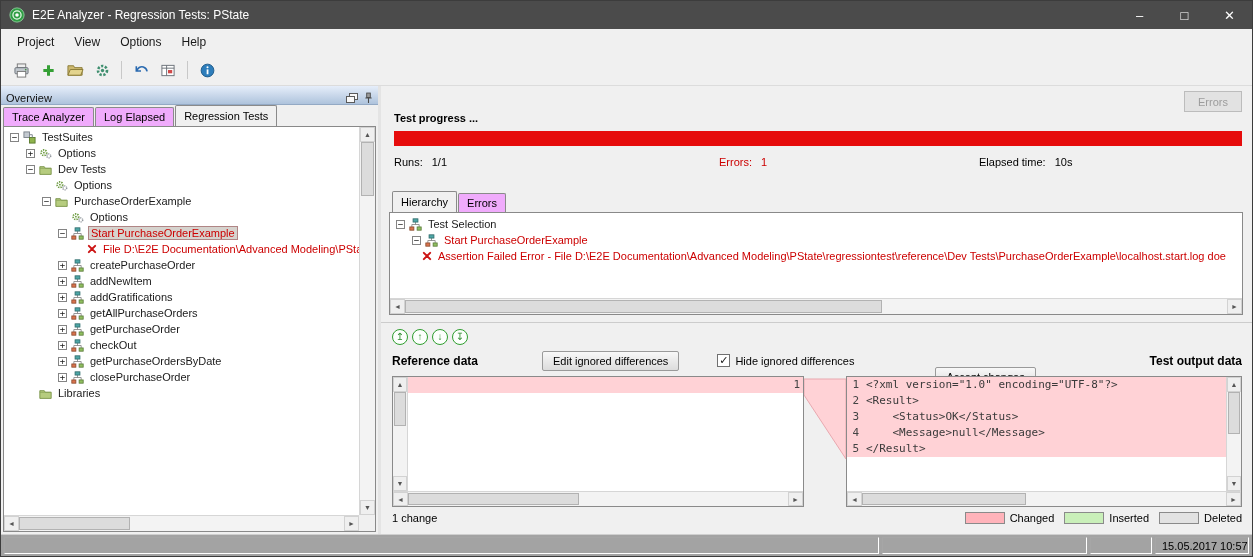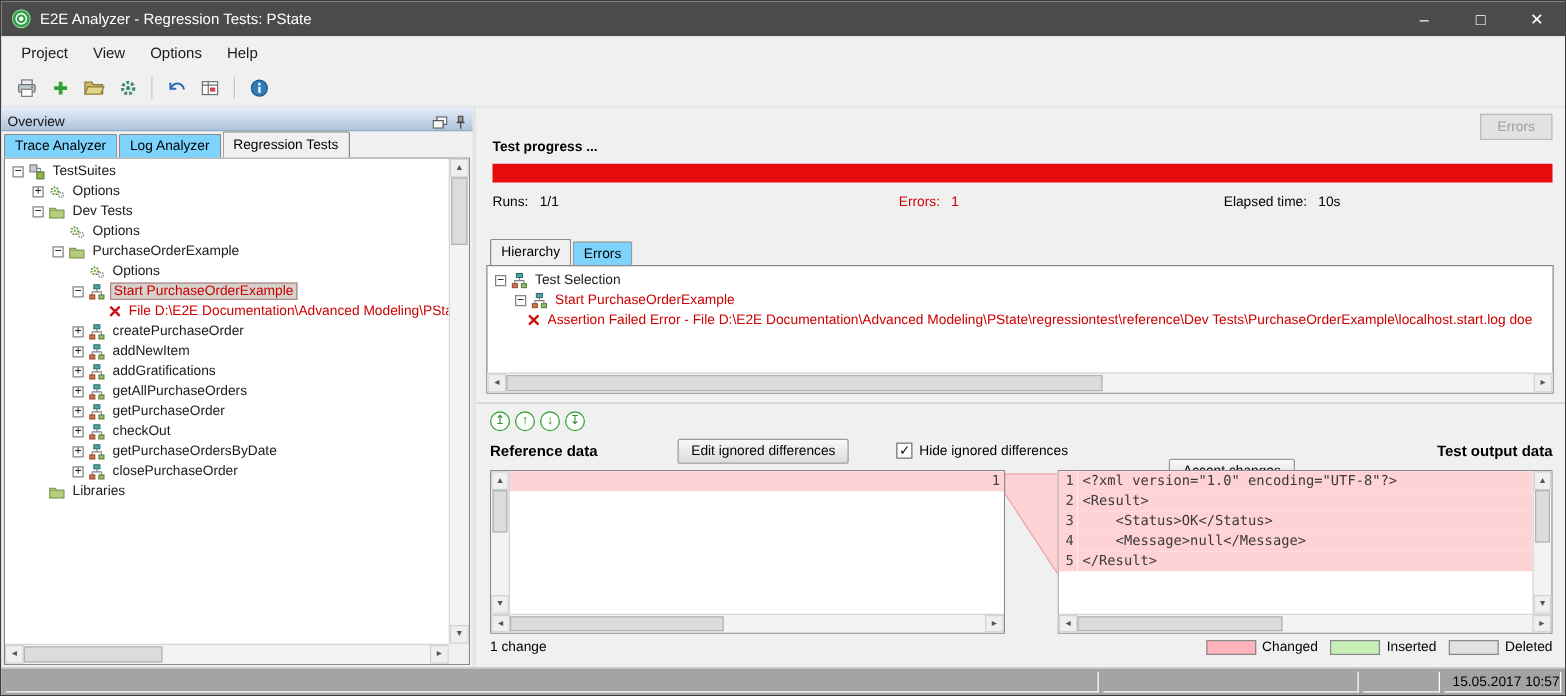--- a/index.html
+++ b/index.html
@@ -33,21 +33,21 @@
                 border-right: 3px solid #e4e4e4; background: #f0f0f0; }
   .panel-header { height: 19px; background: linear-gradient(#e6eefa, #aec3dc);
                   border-bottom: 1px solid #93a9c4; display: flex; align-items: flex-end;
                   padding: 0 5px; font-size: 11px; color: #111; }
   .panel-header .spacer { flex: 1; }
   .header-icons { display: flex; align-items: center; gap: 6px; }
 
   .tabs-row { height: 21px; display: flex; align-items: flex-end; padding-left: 2px; gap: 1px;
               font-size: 11px; position: relative; z-index: 2; }
   .tab { height: 19px; display: flex; align-items: center; padding: 0 8px;
-         border: 1px solid #8a8a8a; border-bottom: none; background: #7dd3fc;
+         border: 1px solid #8a8a8a; border-bottom: none; background: #f0abfc;
          border-radius: 2px 2px 0 0; white-space: nowrap; }
   .tab.active { height: 21px; background: #f0f0f0; }
 
   .tree-box { flex: 1; margin: 0 2px 2px 2px; border: 1px solid #898989; background: #fff;
               display: grid; grid-template-columns: 1fr 16px; grid-template-rows: 1fr 16px; }
   .sp-content { grid-area: 1 / 1; overflow: hidden; padding-top: 2px; background: #fff; }
   .sp-v { grid-area: 1 / 2; }
   .sp-h { grid-area: 2 / 1; }
   .sp-corner { grid-area: 2 / 2; background: #f0f0f0; }
 
@@ -256,21 +256,21 @@
             <span class="icn">
               <svg width="9" height="12" viewBox="0 0 10 13">
                 <rect x="3" y="1" width="4" height="5" fill="#9a9a9a" stroke="#4a4a4a"></rect>
                 <path d="M1.5 6.5h7M5 6.5V12" stroke="#4a4a4a" stroke-width="1.2" fill="none"></path>
               </svg>
             </span>
           </span>
       </div>
       <div class="tabs-row" id="left-tabs">
           <div class="tab">Trace Analyzer</div>
-          <div class="tab">Log Analyzer</div>
+          <div class="tab">Log Elapsed</div>
           <div class="tab active">Regression Tests</div>
         </div>
       <div class="tree-box">
         <div class="sp-content" id="overview-tree">
             <div class="tree-row" style="padding-left: 6px;">
               <span class="expander">−</span>
               <span class="icn">
                 <svg width="13" height="13" viewBox="0 0 14 14">
                   <rect x="1" y="1" width="6" height="6" fill="#c4cad1" stroke="#7a828a"></rect>
                   <rect x="7" y="7" width="6" height="6" fill="#8fb34d" stroke="#5a7a2e"></rect>

